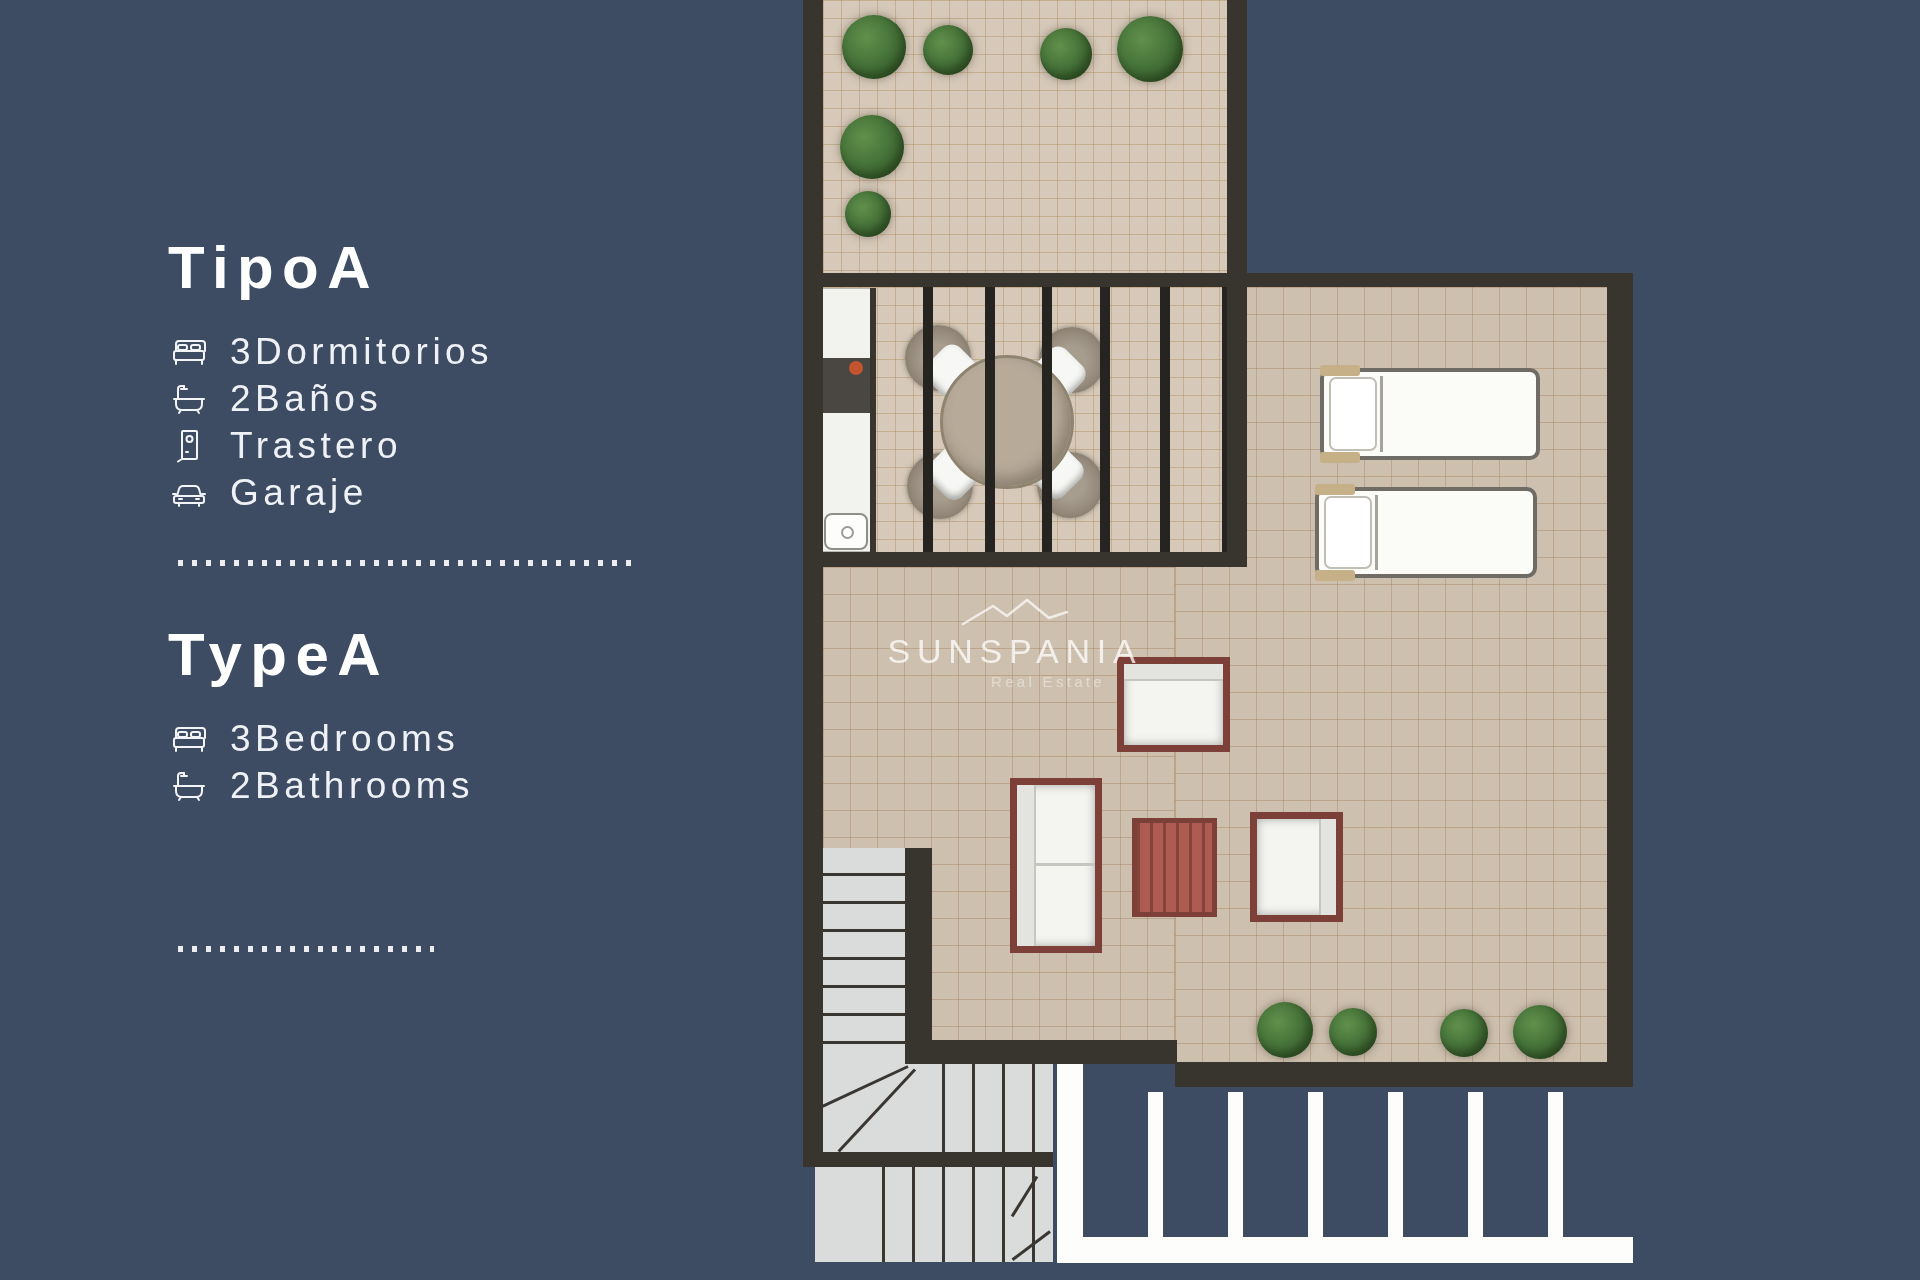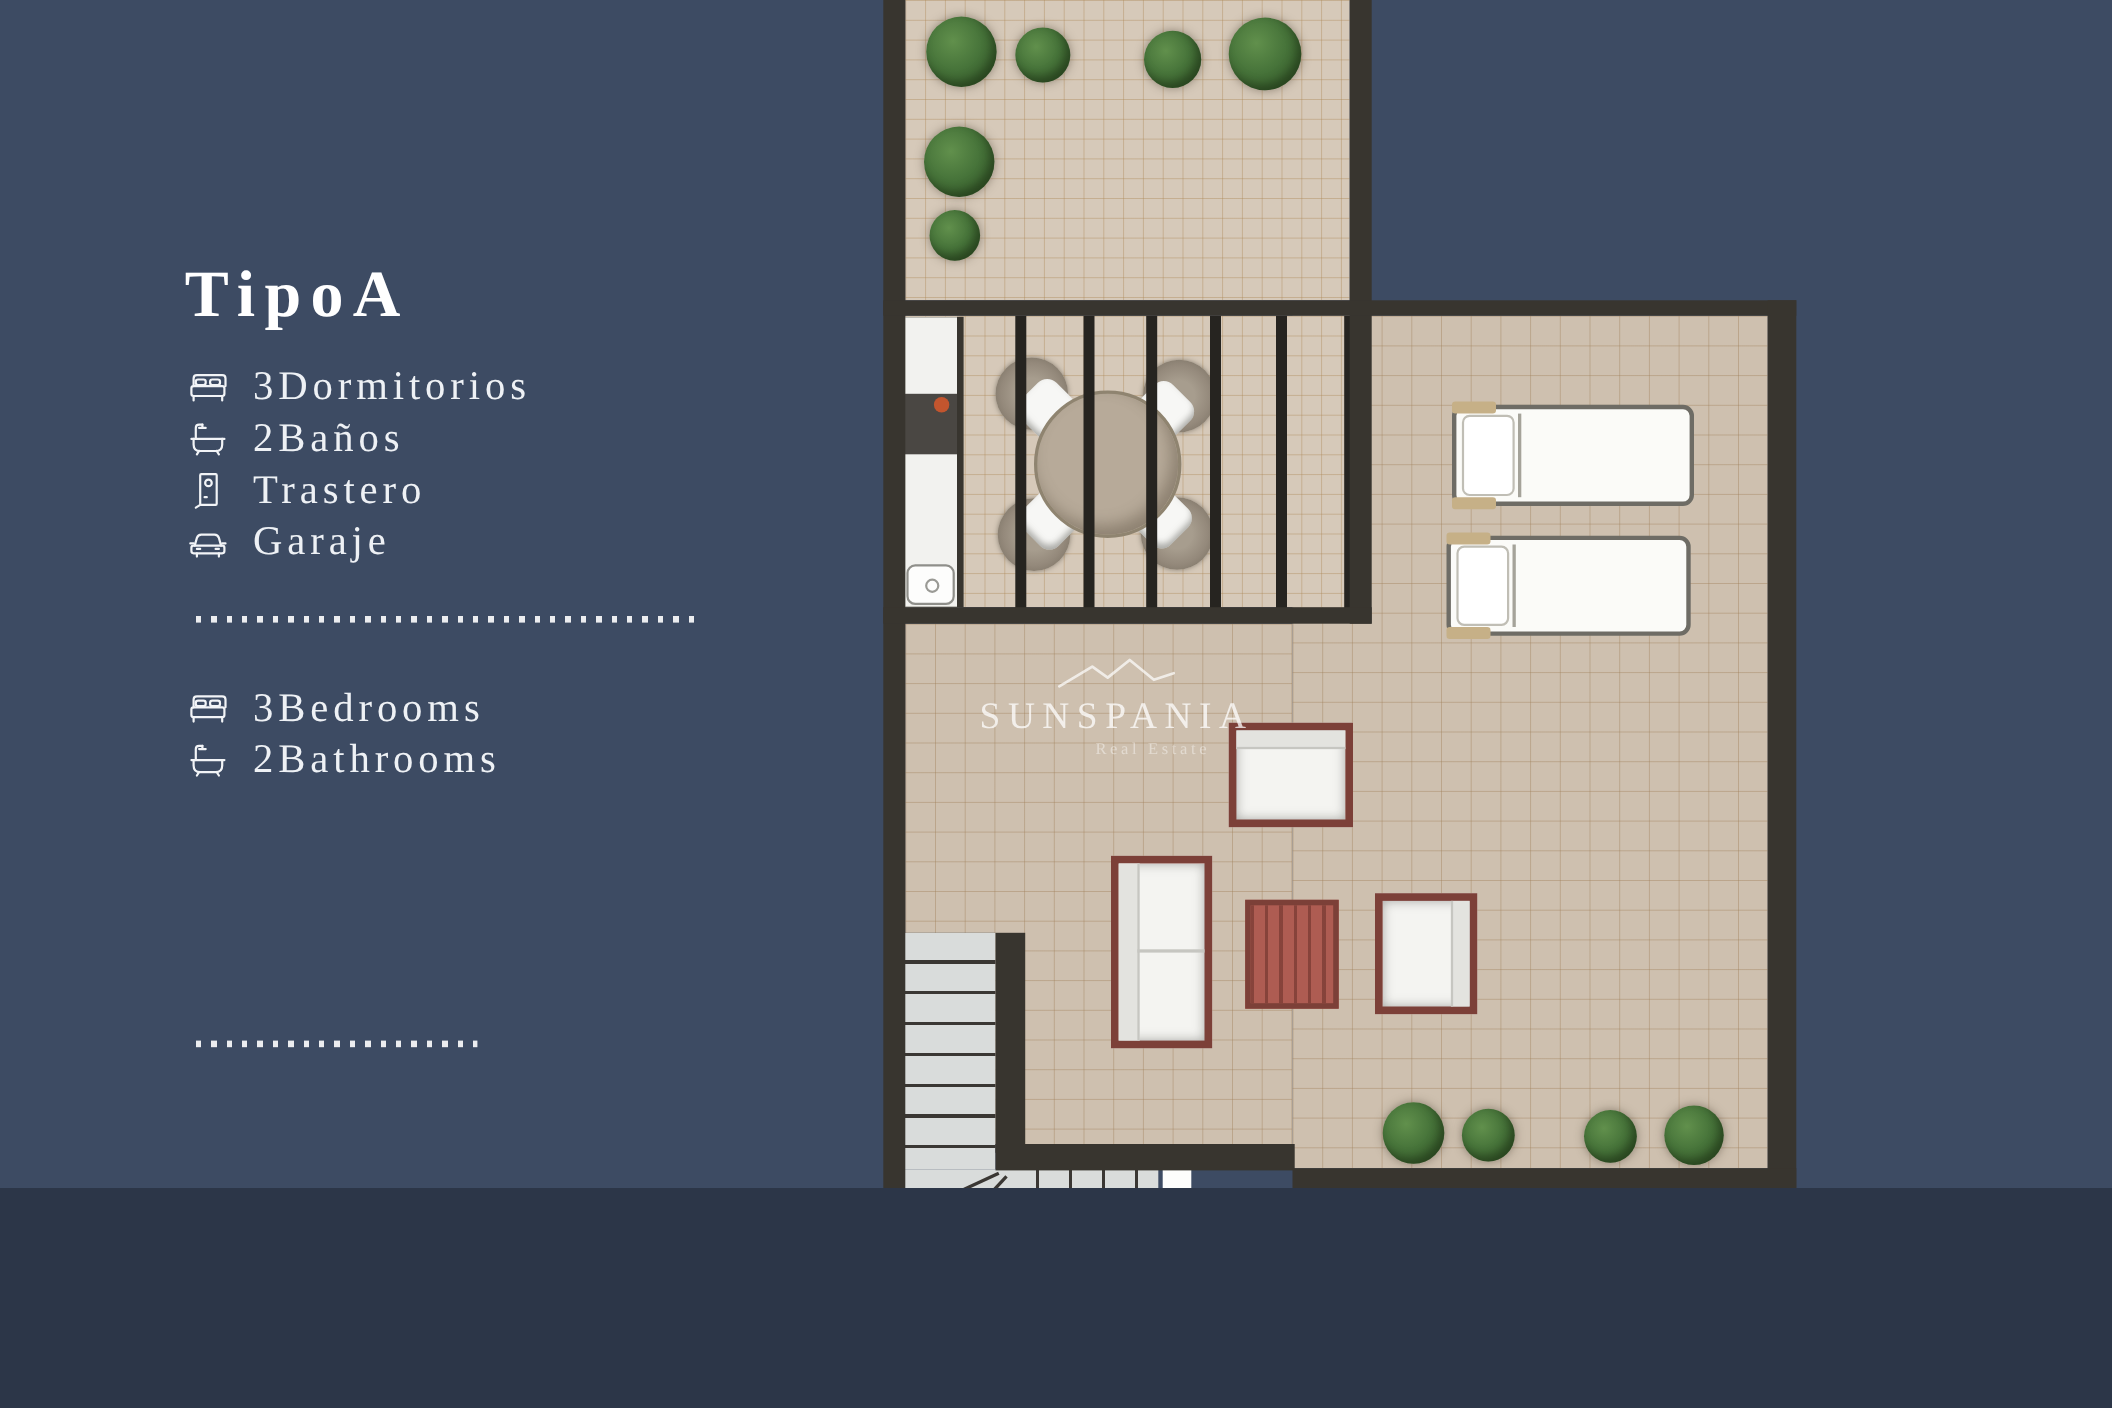--- a/index.html
+++ b/index.html
@@ -1,17 +1,17 @@
 <!DOCTYPE html>
 <html style="--bg: #3d4b63; --wall: #38352f; --text: #eef1f5; --terrace-floor: #d6c9b9; --terrace-grid: rgba(173,136,88,0.42); --living-floor: #cec0af; --living-grid: rgba(160,128,90,0.42); --stair-fill: #d9dcdb; --stair-line: #3a3733; --plant: #47743a; --plant-dark: #2f5226; --frame-red: #7c4038; --table-red: #ae5c52; --cushion: #f4f4f1; --dining-table: #b7aa99; --wicker: #94897b; --counter-dark: #4a4743; --burner-orange: #c2552e; --lounger-accent: #c6b087; --white-strip: #fdfdfc;"><head>
 <meta charset="utf-8">
 <style>
   html,body{margin:0;padding:0;background:#2c3648;}
-  .stage{position:relative;width:1920px;height:1080px;overflow:hidden;
-         background:var(--bg);font-family:Liberation Serif, serif;}
+  .stage{position:relative;width:1920px;height:1280px;overflow:hidden;
+         background:var(--bg);font-family:Liberation Sans, sans-serif;}
   .abs{position:absolute;}
 
   
   .info-section{position:absolute;left:168px;color:var(--text);}
   .info-title{font-size:60px;font-weight:bold;letter-spacing:.14em;margin:0 0 26px 0;color:#fff;}
   .feature-list{list-style:none;margin:0;padding:0;}
   .feature-list li{display:flex;align-items:center;gap:20px;height:47px;}
   .feature-icon{width:42px;display:flex;justify-content:center;flex:0 0 42px;}
   .feature-icon svg{stroke:#f2f4f7;fill:none;stroke-width:2;stroke-linecap:round;stroke-linejoin:round;}
   .feature-label{font-size:37px;letter-spacing:.12em;white-space:nowrap;color:#eef1f5;}
@@ -130,20 +130,21 @@
             </svg>
         </span>
         <span class="feature-label">Garaje</span>
       </li>
     </ul>
   </div>
 
   <div class="dotted-divider" style="left:178px;top:560px;width:456px;"></div>
 
   <div class="info-section" style="top:620px;">
+    <h1 class="info-title">TypeA</h1>
     <ul class="feature-list">
       <li>
         <span class="feature-icon">
           <svg width="38" height="34" viewBox="0 0 38 34">
               <path d="M6 16 V9 q0-3 3-3 h20 q3 0 3-0 q3 0 3 3 v7"></path>
               <rect x="8" y="10" width="9" height="5" rx="2"></rect>
               <rect x="21" y="10" width="9" height="5" rx="2"></rect>
               <rect x="4" y="16" width="30" height="9" rx="2"></rect>
               <path d="M6 25 v4 M32 25 v4"></path>
             </svg>

